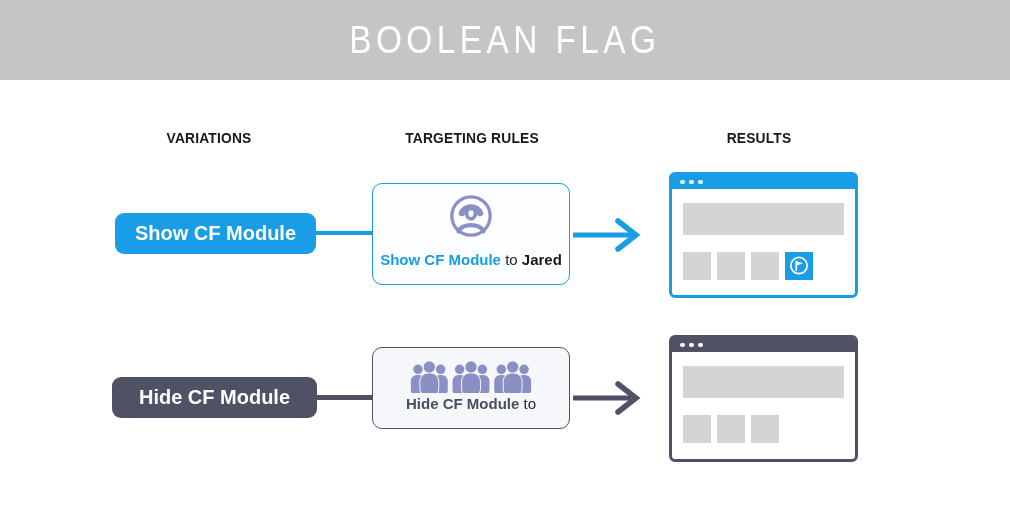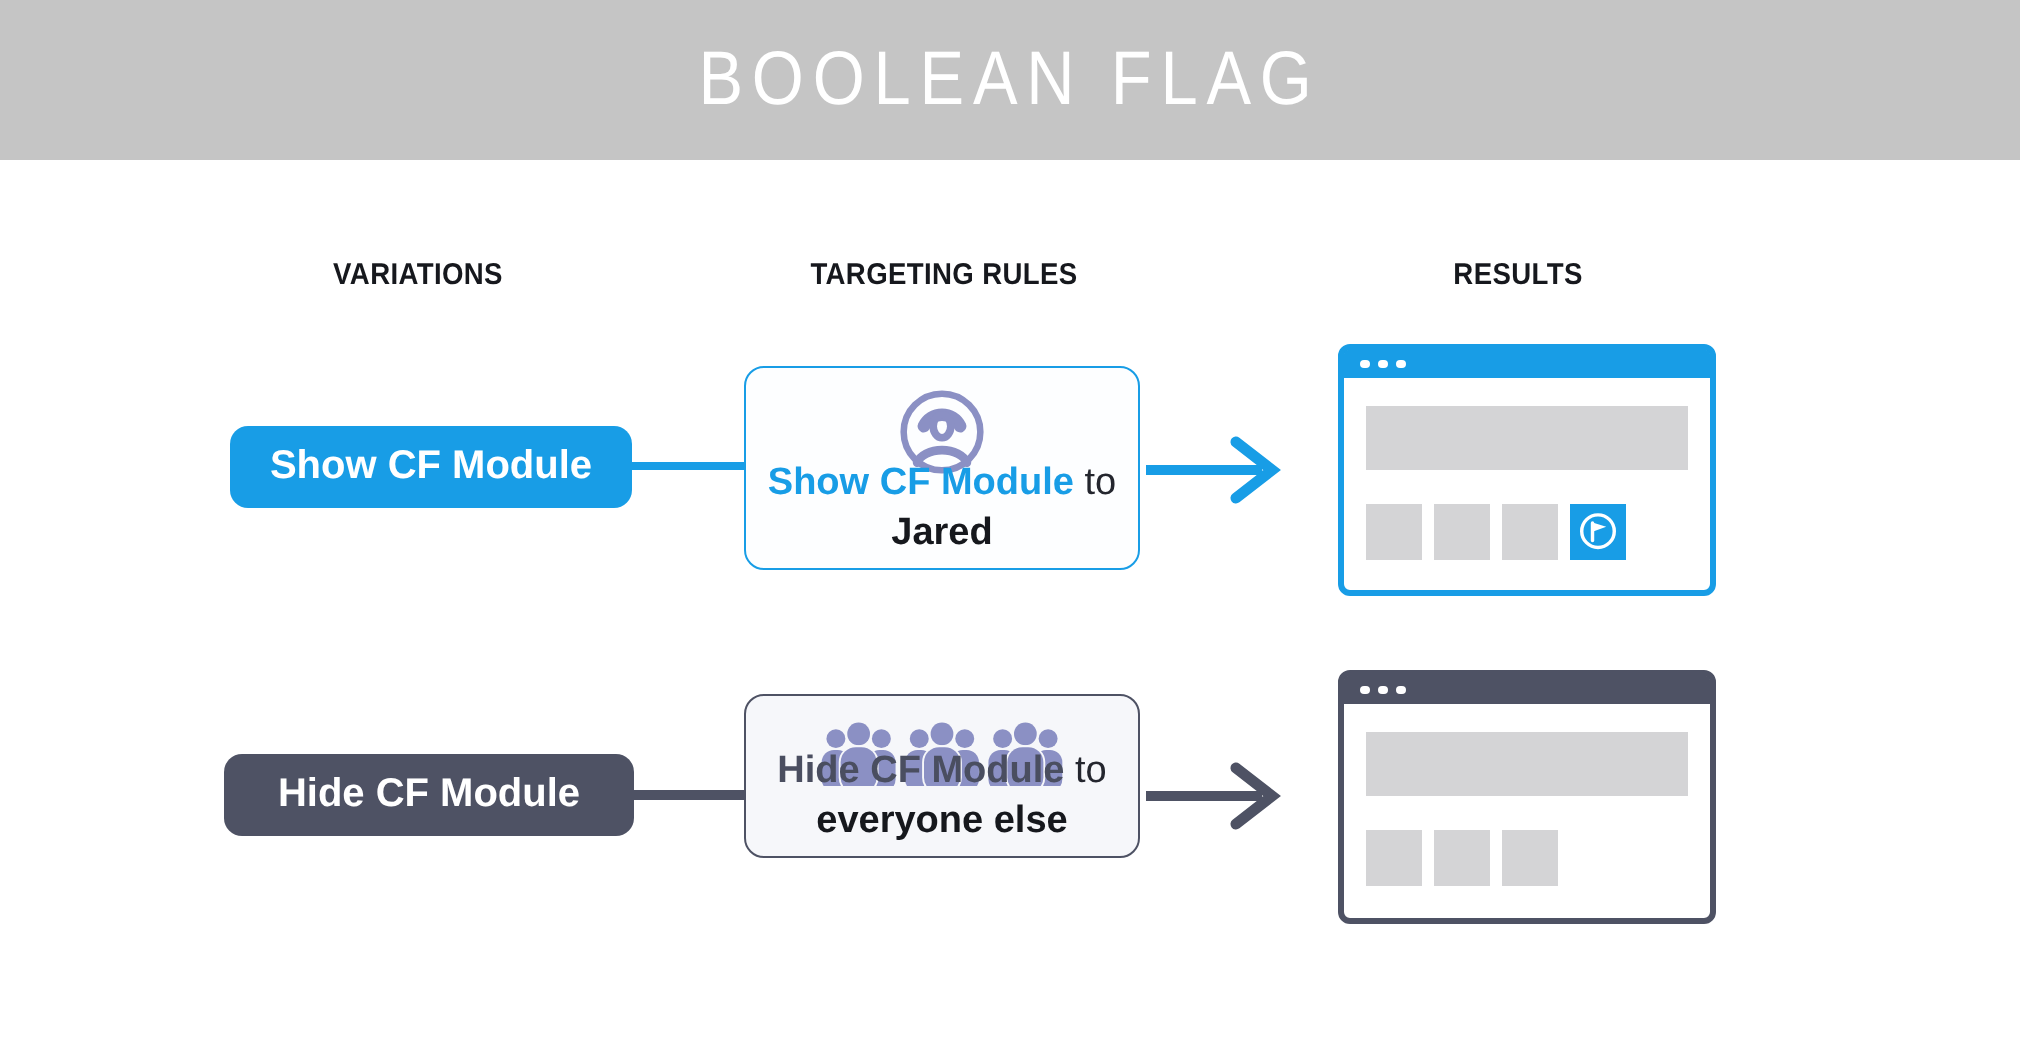--- a/index.html
+++ b/index.html
@@ -32,21 +32,21 @@
   .pill.dark{left:112px;top:377px;width:205px;background:var(--slate_dark);}
   
   .conn{position:absolute;}
   .conn.blue{left:313px;top:231px;width:60px;height:4px;background:var(--accent_blue);}
   .conn.dark{left:314px;top:395px;width:59px;height:5px;background:var(--slate_dark);}
   
   .card{position:absolute;left:372px;width:198px;border-radius:10px;box-sizing:border-box;text-align:center;}
   .card.blue{top:183px;height:102px;border:1.6px solid var(--accent_blue);background:#fdfeff;}
   .card.dark{top:347px;height:82px;border:1.6px solid var(--slate_dark);background:var(--card_bg_light);}
   .card .icon-wrap{position:absolute;top:9px;left:0;width:100%;display:flex;justify-content:center;}
-  .card .rule-text{position:absolute;bottom:4px;left:0;width:100%;font-size:19px;color:#24262e;line-height:1.35;}
+  .card .rule-text{position:absolute;bottom:14px;left:0;width:100%;font-size:15px;color:#24262e;line-height:1.35;}
   .flag-name{color:var(--accent_blue);font-weight:bold;}
   .flag-name2{color:#4a4e60;font-weight:bold;}
   .audience{color:var(--text_dark);font-weight:bold;}
   
   .arrow{position:absolute;width:78px;height:40px;}
   .arrow.a1{left:573px;top:215px;} .arrow.a2{left:573px;top:378px;}
   
   .browser{position:absolute;left:669px;width:189px;border-radius:6px;background:#fff;box-sizing:border-box;}
   .browser.blue{top:172px;height:126px;border:3px solid var(--accent_blue);}
   .browser.dark{top:335px;height:127px;border:3px solid var(--slate_dark);}
@@ -155,21 +155,20 @@
           <circle cx="110" cy="10.5" r="6"></circle>
             <rect x="100.5" y="17.5" width="19" height="24" rx="8"></rect>
         </g>
       </svg>
     </div>
     <div class="rule-text">
       <div>
         <span class="flag-name2">Hide CF Module</span>
         <span class="joiner">to</span>
       </div>
-      <div class="audience">everyone else</div>
     </div>
   </div>
 
   <svg class="arrow a2" viewBox="0 0 78 40">
     <path d="M0 20 H58" stroke="#4e5264" stroke-width="5" fill="none"></path>
     <path d="M45 6 L63 20 L45 34" stroke="#4e5264" stroke-width="5.5" fill="none" stroke-linecap="round"></path>
   </svg>
 
   <div class="browser dark">
     <div class="titlebar">

